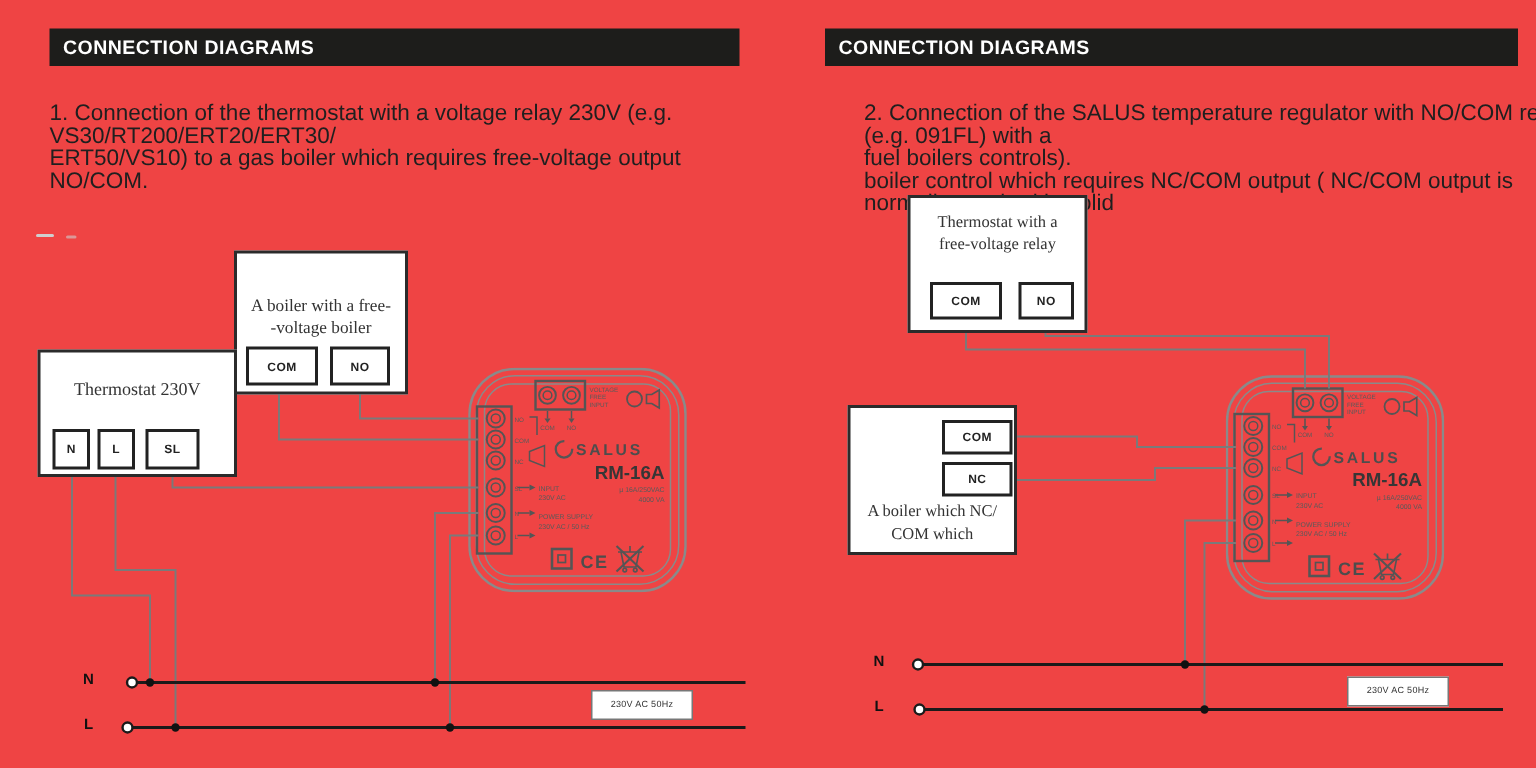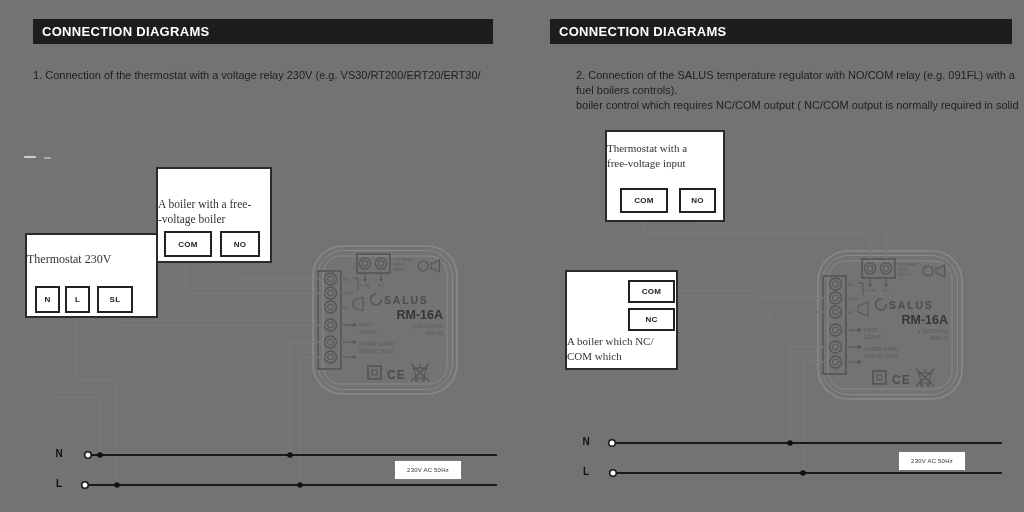--- a/index.html
+++ b/index.html
@@ -1,23 +1,23 @@
 <!DOCTYPE html>
 <html><head>
 <meta charset="utf-8">
 <style>
   html,body{margin:0;padding:0;background:#fff;}
-  .canvas{position:relative;width:1024px;height:512px;background:#737373;overflow:hidden;
+  .canvas{position:relative;width:1024px;height:512px;background:#ef4444;overflow:hidden;
           font-family:"Liberation Sans",sans-serif;}
   .abs{position:absolute;}
   .hdr{background:#1d1d1b;color:#fff;font-weight:bold;font-size:13px;letter-spacing:.3px;
        line-height:25px;padding-left:9px;box-sizing:border-box;}
-  .desc{font-size:11px;color:#1f1f1f;line-height:15px;}
+  .desc{font-size:15px;color:#1f1f1f;line-height:15px;}
   .obox{border:2.2px solid #2b2b2b;background:#fff;box-sizing:border-box;}
-  .serifT{font-family:"Liberation Serif",serif;font-size:11.5px;color:#333;line-height:15px;}
+  .serifT{font-family:"Liberation Serif",serif;font-size:11.5px;color:#333;text-align:center;line-height:15px;}
   .term{position:absolute;border:2.6px solid #222;background:#fff;box-sizing:border-box;
         display:flex;align-items:center;justify-content:center;
         font-size:8px;font-weight:bold;color:#222;letter-spacing:.3px;}
   .busLabel{font-size:10px;font-weight:bold;color:#111;width:14px;text-align:center;}
   .supply{border:1.4px solid #777;background:#fff;box-sizing:border-box;display:flex;
           align-items:center;justify-content:center;font-size:6px;color:#333;letter-spacing:.2px;}
   .artifact{background:#cfcfcf;border-radius:1px;}
   svg{overflow:visible;}
   .wire{stroke:#7a7a7a;stroke-width:1.3;fill:none;}
   .bus{stroke:#1a1a1a;stroke-width:2;fill:none;}
@@ -166,20 +166,21 @@
     <line class="bus" x1="616" y1="473" x2="1002" y2="473"></line>
     <circle class="ring" cx="612" cy="443" r="3.3"></circle>
     <circle class="ring" cx="613" cy="473" r="3.3"></circle>
     <circle class="dot" cx="790" cy="443" r="2.8"></circle>
     <circle class="dot" cx="803" cy="473" r="2.8"></circle>
   </svg>
 
   <div class="abs hdr" style="left:33px;top:19px;width:460px;height:25px">CONNECTION DIAGRAMS</div>
   <div class="abs desc" style="left:33px;top:68px;width:470px">
     <div>1. Connection of the thermostat with a voltage relay 230V (e.g. VS30/RT200/ERT20/ERT30/</div>
+    <div>ERT50/VS10) to a gas boiler which requires free-voltage output NO/COM.</div>
   </div>
   <div class="abs artifact" style="left:24px;top:156px;width:12px;height:2px"></div>
   <div class="abs artifact" style="left:44px;top:157px;width:7px;height:2px;opacity:.6"></div>
 
   <div class="abs obox" style="left:156px;top:167px;width:116px;height:96px">
     <div class="serifT" style="margin-top:28px">
       <div>A boiler with a free-</div>
       <div>-voltage boiler</div>
     </div>
     <div class="term" style="left:6px;top:62px;width:48px;height:26px">COM</div>
@@ -200,21 +201,21 @@
   <div class="abs hdr" style="left:550px;top:19px;width:462px;height:25px">CONNECTION DIAGRAMS</div>
   <div class="abs desc" style="left:576px;top:68px;width:470px">
     <div>2. Connection of the SALUS temperature regulator with NO/COM relay (e.g. 091FL) with a</div>
     <div>fuel boilers controls).</div>
     <div>boiler control which requires NC/COM output ( NC/COM output is normally required in solid</div>
   </div>
 
   <div class="abs obox" style="left:605px;top:130px;width:120px;height:92px">
     <div class="serifT" style="margin-top:9px;font-size:11px">
       <div>Thermostat with a</div>
-      <div>free-voltage input</div>
+      <div>free-voltage relay</div>
     </div>
     <div class="term" style="left:13px;top:56px;width:48px;height:25px">COM</div>
     <div class="term" style="left:72px;top:56px;width:37px;height:25px">NO</div>
   </div>
 
   <div class="abs obox" style="left:565px;top:270px;width:113px;height:100px">
     <div class="term" style="left:61px;top:8px;width:47px;height:23px">COM</div>
     <div class="term" style="left:61px;top:36px;width:47px;height:23px">NC</div>
     <div class="serifT" style="margin-top:62px;font-size:11px">
       <div>A boiler which NC/</div>

